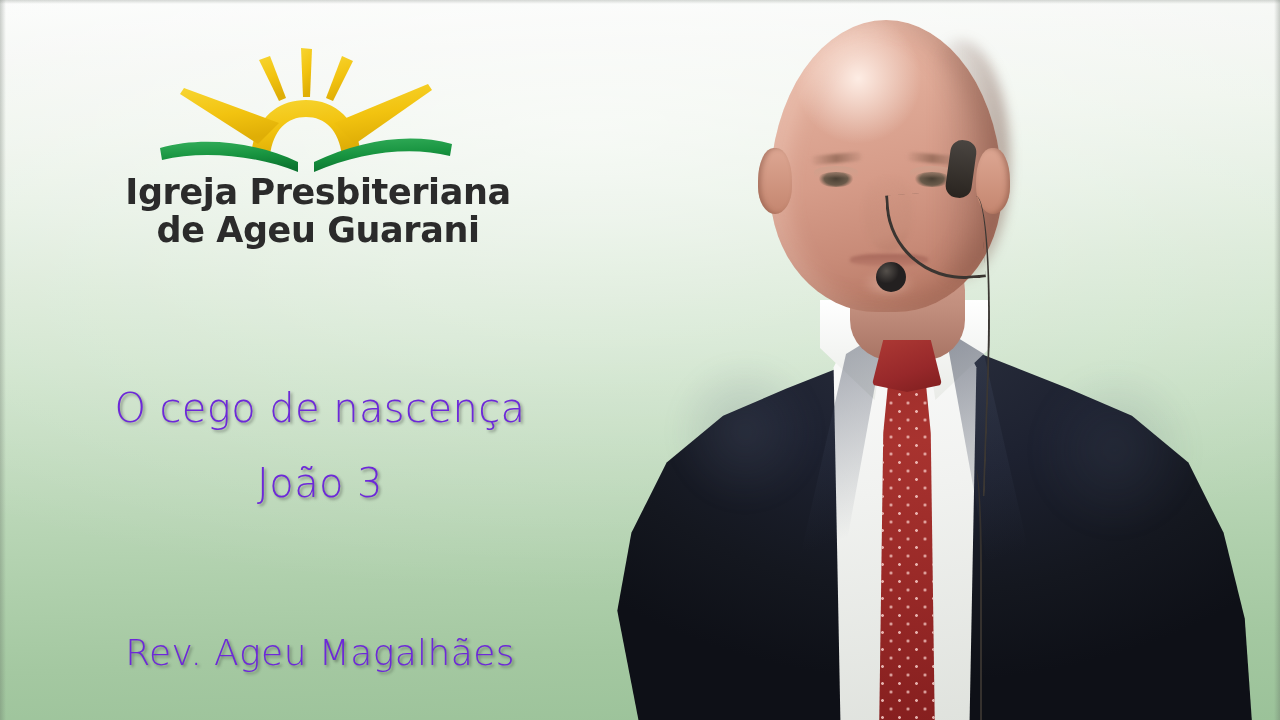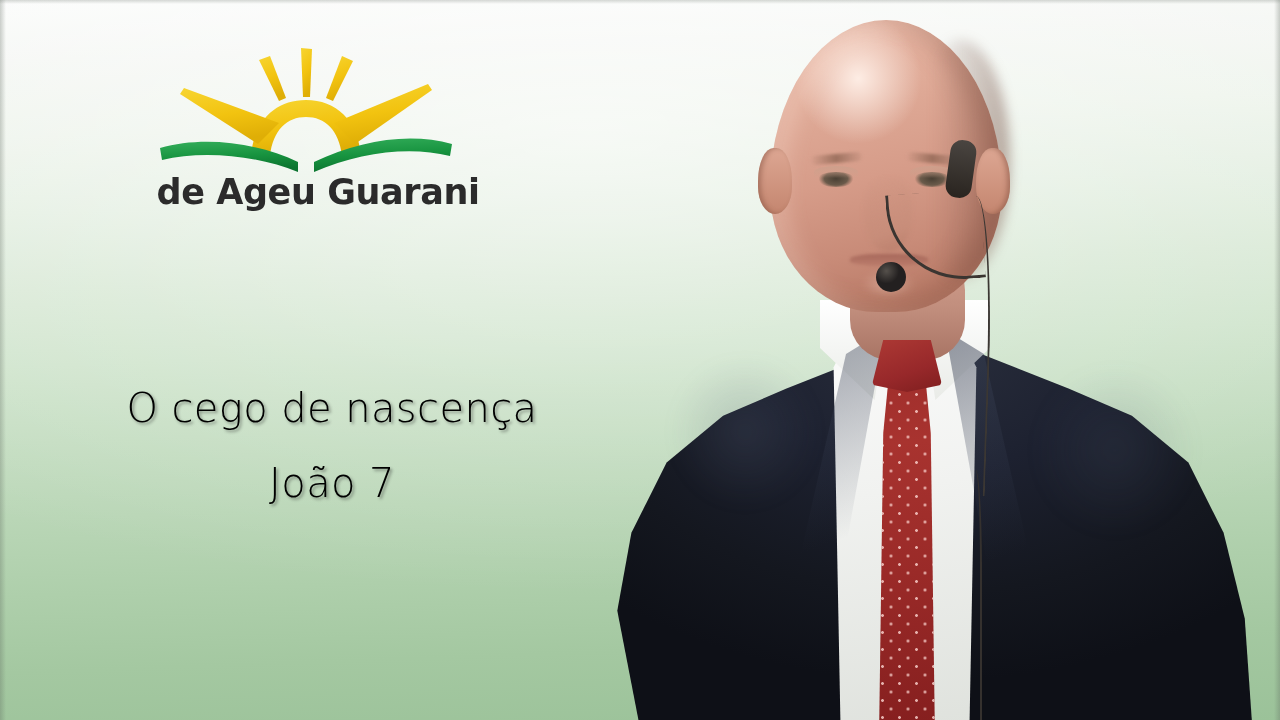--- a/index.html
+++ b/index.html
@@ -304,24 +304,24 @@
     position: absolute;
     left: 446px; top: 470px;
     width: 14px; height: 250px;
     border-right: 2.5px solid #35312e;
     border-radius: 0 40% 0 0;
   }
 
   
   .slide-text {
     position: absolute;
-    left: 12px;
+    left: 0;
     width: 640px;
     text-align: center;
-    color: #000000;
+    color: #6d28d9;
     font-family: "DejaVu Sans", sans-serif;
     font-weight: 300;
     text-shadow: 2px 2px 3px rgba(40,40,40,0.45);
   }
   .sermon-title { top: 385px; font-size: 40px; letter-spacing: 0.4px; }
   .sermon-ref   { top: 460px; font-size: 40px; letter-spacing: 0.4px; }
   .speaker      { top: 632px; font-size: 36px; letter-spacing: 0.4px; }
 </style>
 </head>
 <body>
@@ -392,23 +392,25 @@
 
       <path d="M34 56 L38 50 L133 85 L112 106 Z" fill="url(#sunG)"></path>
 
       <path d="M286 52 L282 46 L188 85 L209 106 Z" fill="url(#sunG)"></path>
 
       <path d="M14 110 C56 98 110 104 152 124 L152 134 C110 117 56 112 16 122 Z" fill="url(#bookG)"></path>
 
       <path d="M306 106 C264 94 214 102 168 124 L168 134 C214 114 264 108 304 118 Z" fill="url(#bookG)"></path>
     </svg>
     <div class="logo-text">
+      <div class="logo-line1">Igreja Presbiteriana</div>
       <div class="logo-line2">de Ageu Guarani</div>
     </div>
   </div>
 
   <div class="slide-text sermon-title">O cego de nascença</div>
-  <div class="slide-text sermon-ref">João 7</div>
+  <div class="slide-text sermon-ref">João 3</div>
+  <div class="slide-text speaker">Rev. Ageu Magalhães</div>
 
   <div class="edge-l"></div>
   <div class="edge-r"></div>
   <div class="edge-t"></div>
 </div>
 
 </body></html>

